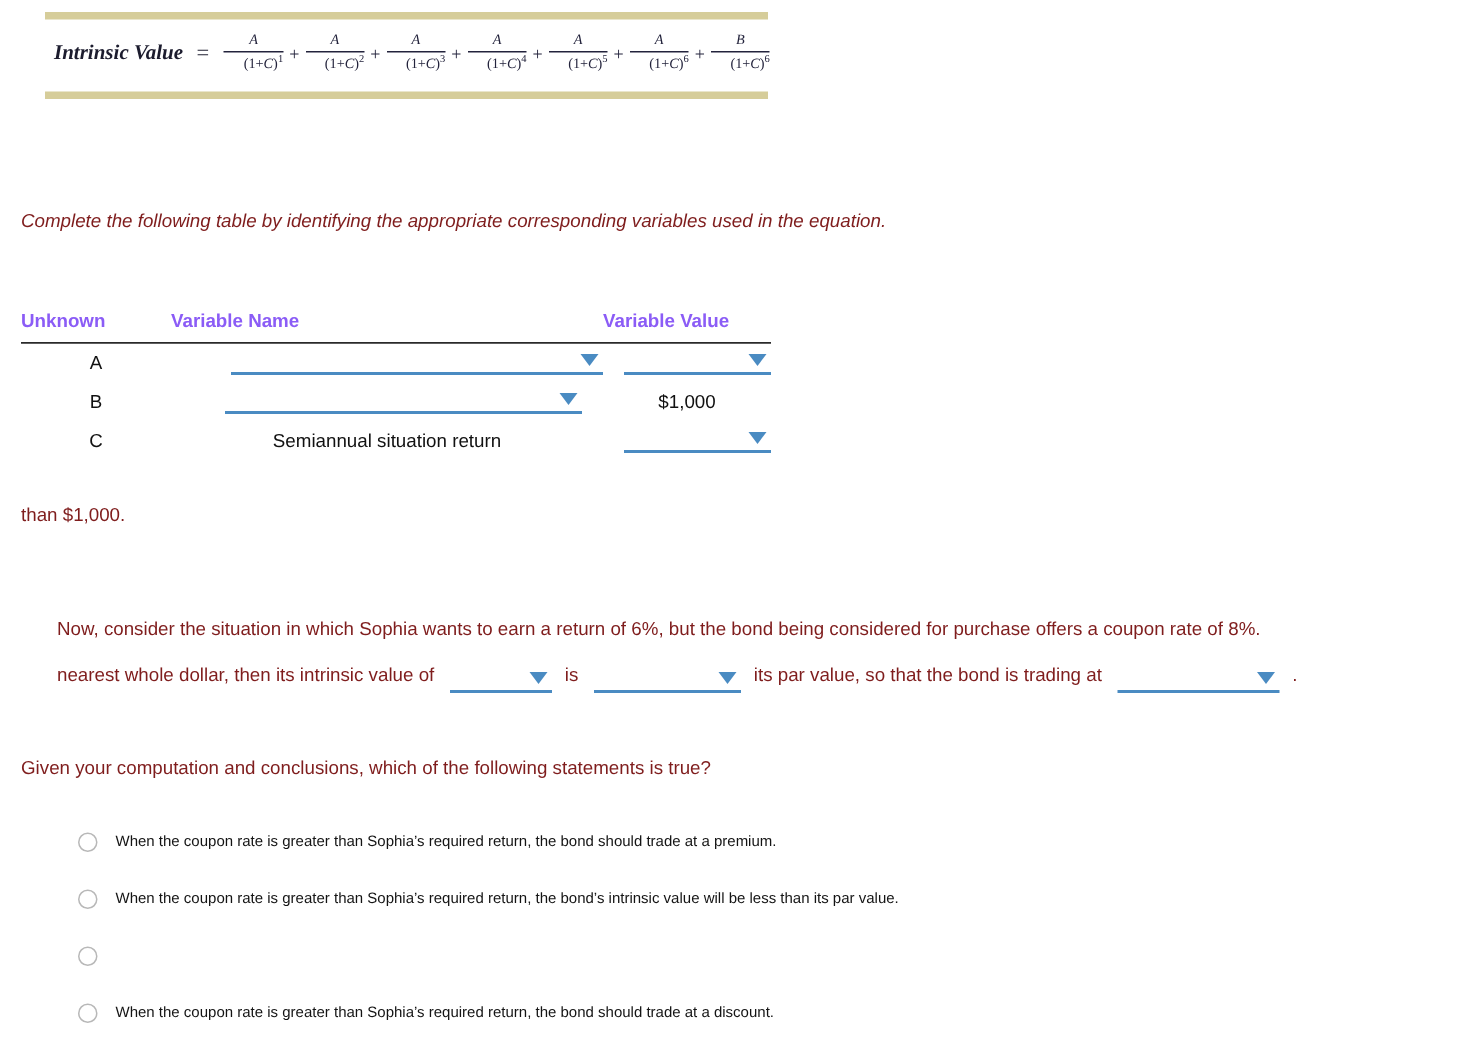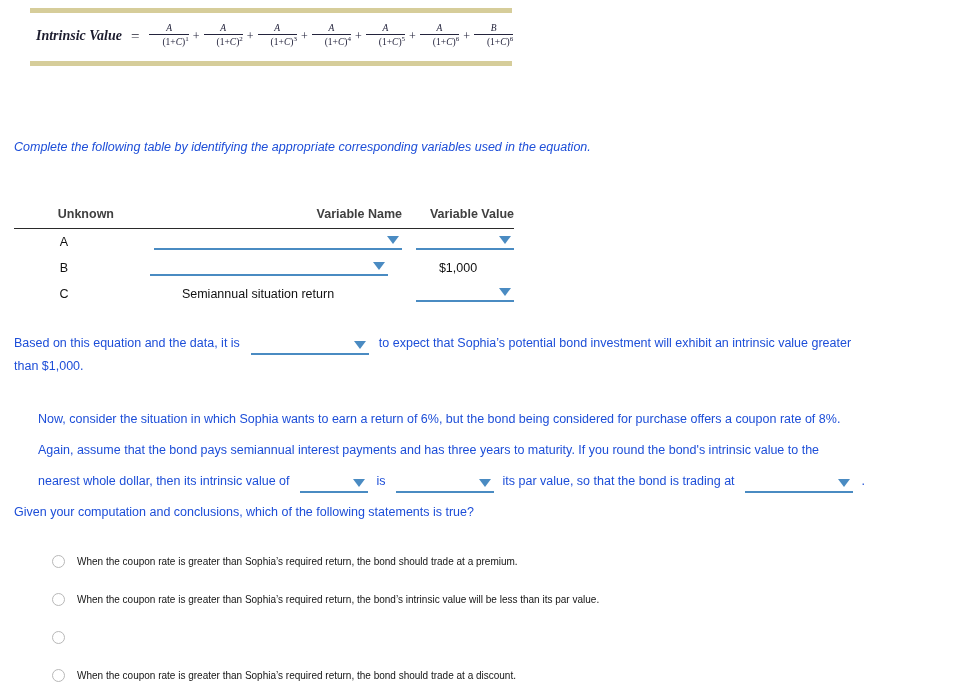--- a/index.html
+++ b/index.html
@@ -83,21 +83,21 @@
     font-size: 12px;
     color: #23233c;
     margin: 0 4px;
     padding-top: 1px;
   }
 
   
   .para {
     position: absolute;
     line-height: 23px;
-    color: #1d4ed8;
+    color: #7f1d1d;
     font-size: 12.5px;
   }
   .italic-instruction {
     font-style: italic;
     font-size: 12.5px;
   }
 
   
   #variable-table {
     position: absolute;
@@ -105,24 +105,24 @@
     width: 500px;
   }
   #variable-table table {
     border-collapse: collapse;
     width: 500px;
     table-layout: fixed;
   }
   #variable-table th {
     font-weight: bold;
     font-size: 12.5px;
-    color: #404040;
+    color: #8b5cf6;
     padding: 0 0 7px 0;
     border-bottom: 1.4px solid #2a2a2a;
-    text-align: right;
+    text-align: left;
     vertical-align: bottom;
   }
   #variable-table th.col-unknown { width: 100px; }
   #variable-table th.col-name    { width: 288px; }
   #variable-table th.col-value   { width: 112px; }
   #variable-table td {
     font-size: 12.5px;
     color: #111;
     text-align: center;
     height: 26px;
@@ -313,33 +313,25 @@
               <span class="caret"></span>
             </span>
           </span>
         </td>
       </tr>
     </tbody>
   </table>
 </div>
 
 <div class="para" id="para-based">
-  <span class="line">
-    <span>Based on this equation and the data, it is</span>
-    <span class="dd w-inline-med" style="margin:0 6px 0 8px;">
-      <span class="caret"></span>
-    </span>
-    <span>to expect that Sophia’s potential bond investment will exhibit an intrinsic value greater</span>
-  </span>
   <span class="line">than $1,000.</span>
 </div>
 
 <div class="para" id="para-now">
   <span class="line">Now, consider the situation in which Sophia wants to earn a return of 6%, but the bond being considered for purchase offers a coupon rate of 8%.</span>
-  <span class="line">Again, assume that the bond pays semiannual interest payments and has three years to maturity. If you round the bond's intrinsic value to the</span>
   <span class="line">
     <span>nearest whole dollar, then its intrinsic value of</span>
     <span class="dd w-inline-sm" style="margin:0 5px 0 7px;">
       <span class="caret"></span>
     </span>
     <span>is</span>
     <span class="dd w-inline-md2" style="margin:0 5px 0 7px;">
       <span class="caret"></span>
     </span>
     <span>its par value, so that the bond is trading at</span>

